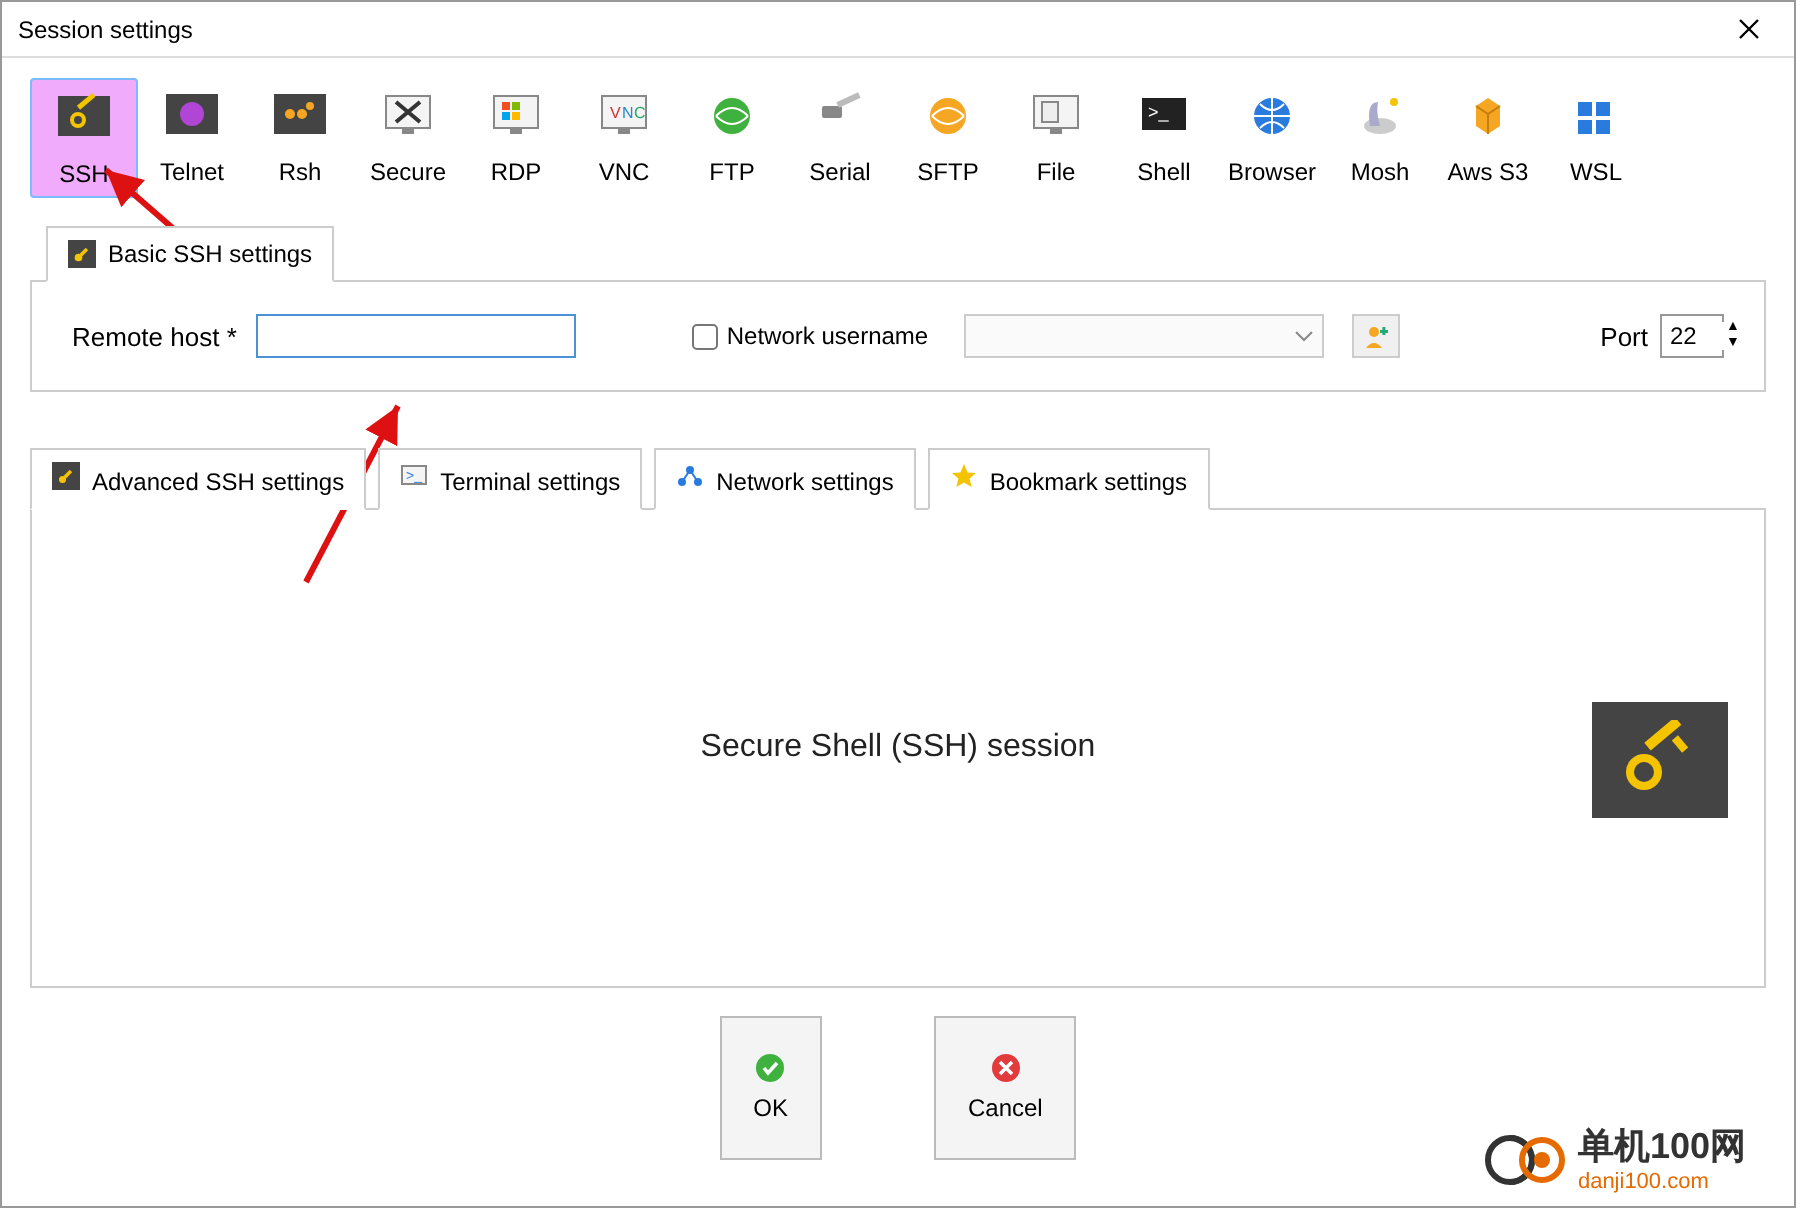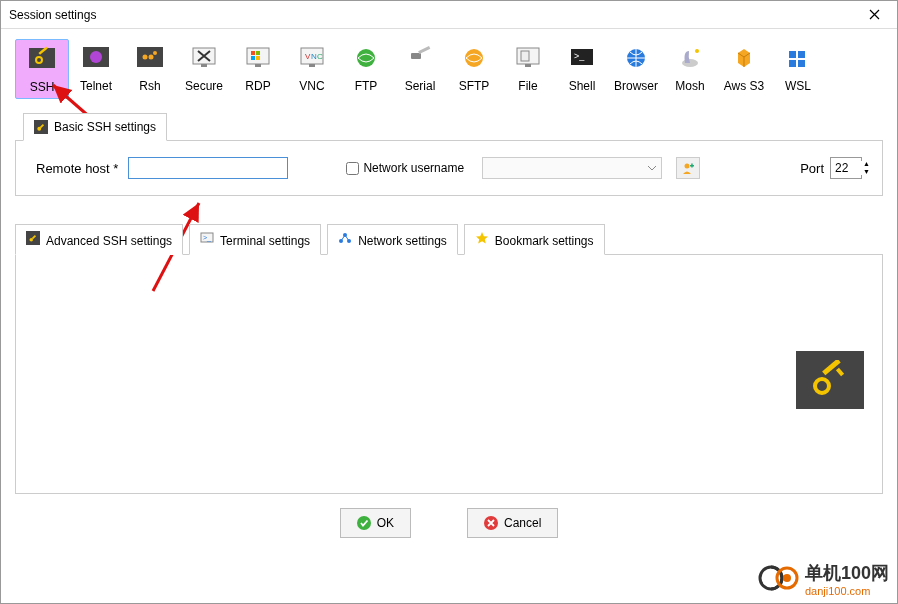--- a/index.html
+++ b/index.html
@@ -146,30 +146,31 @@
   display: flex; align-items: center; justify-content: center;
 }
 .buttons-row {
   display: flex;
   justify-content: center;
   gap: 56px;
   margin-top: 4px;
 }
 .btn {
   display: inline-flex; align-items: center; gap: 6px;
-  padding: 7px 16px;
+  padding: 18px 16px;
   border: 1px solid #bbb;
   background: #f4f4f4;
   cursor: pointer;
   font-size: 12px;
+  flex-direction: column;
 }
 .watermark {
   position: absolute;
-  right: 8px; bottom: 6px;
-  display: flex; align-items: flex-start; gap: 6px;
+  right: 24px; bottom: 6px;
+  display: flex; align-items: flex-end; gap: 6px;
   font-size: 13px;
   color: #333;
 }
 .watermark .cn { font-size: 18px; font-weight: 600; }
 .watermark .url { color: #e56a00; font-size: 11px; display: block; }
 .arrow-svg { position: absolute; pointer-events: none; }
 </style>
 </head>
 <body>
 
@@ -403,20 +404,21 @@
       <span>Network settings</span>
     </div>
     <div class="adv-tab">
       <span><svg width="14" height="14" viewBox="0 0 14 14">
           <path d="M7 1 L8.8 5.2 L13 5.5 L9.8 8.3 L10.8 12.5 L7 10.2 L3.2 12.5 L4.2 8.3 L1 5.5 L5.2 5.2 Z" fill="#f5c400"></path>
         </svg></span>
       <span>Bookmark settings</span>
     </div>
   </div>
 <div class="adv-panel">
+  <span class="session-title">Secure Shell (SSH) session</span>
   <div class="big-key-tile">
     <svg width="44" height="40" viewBox="0 0 44 40">
         <circle cx="14" cy="26" r="7" fill="none" stroke="#f5c400" stroke-width="4"></circle>
         <rect x="18" y="10" width="20" height="5" fill="#f5c400" transform="rotate(-40 18 16)"></rect>
         <rect x="30" y="8" width="4" height="8" fill="#f5c400" transform="rotate(-40 32 12)"></rect>
       </svg>
   </div>
 </div>
 
 <div class="buttons-row">

